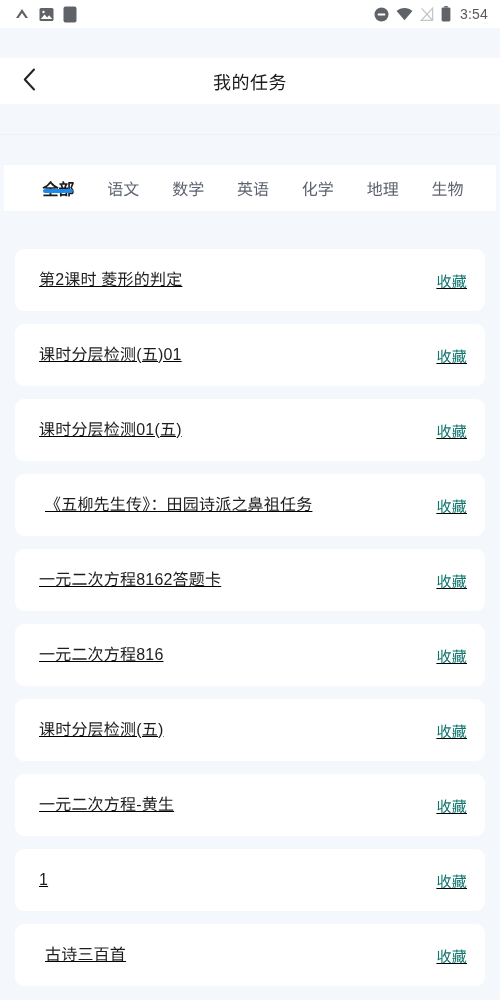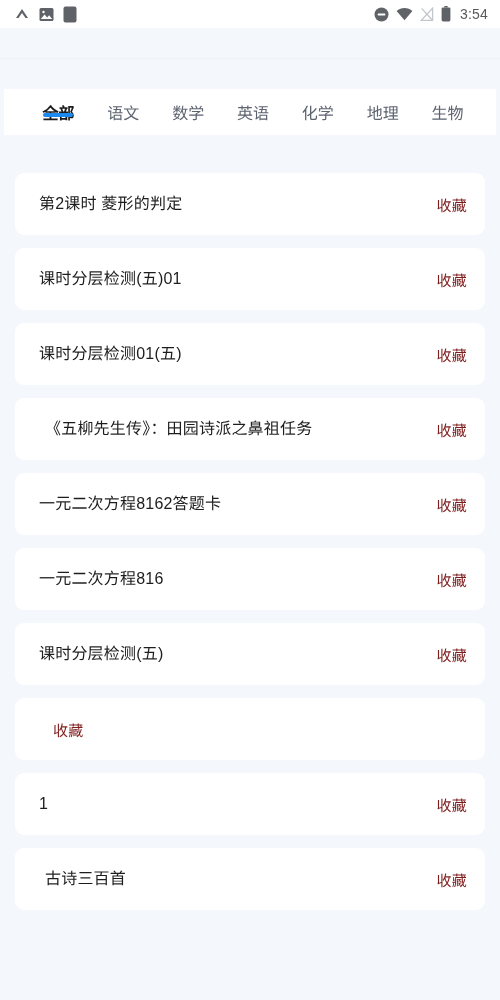--- a/index.html
+++ b/index.html
@@ -132,20 +132,21 @@
     border-radius: 2px;
     background: #1b8af0;
   }
 
   
   .list {
     flex: 1 1 auto;
     overflow: hidden;
     padding: 8px 0 0 0;
     box-sizing: border-box;
+    text-decoration: underline;
   }
   .card {
     margin: 0 15px 13px 15px;
     height: 62px;
     background: #ffffff;
     border-radius: 9px;
     display: flex;
     align-items: center;
     padding: 0 18px 0 24px;
     box-sizing: border-box;
@@ -160,21 +161,21 @@
     overflow: hidden;
     text-overflow: ellipsis;
     flex: 1 1 auto;
   }
   .card-title.indented {
     padding-left: 6px;
   }
   .fav-btn {
     flex: 0 0 auto;
     font-size: 15px;
-    color: #7f1d1d;
+    color: #0f766e;
     margin-left: 14px;
     cursor: pointer;
     letter-spacing: 0.3px;
   }
 </style>
 </head>
 <body>
 
 <div class="phone">
 
@@ -219,20 +220,30 @@
       <span class="status-icon">
         <svg width="10" height="16" viewBox="0 0 10 16">
             <rect x="3.2" y="0" width="3.6" height="1.6" rx="0.6" fill="#5f6368"></rect>
             <rect x="0.6" y="1.4" width="8.8" height="14" rx="1.4" fill="#5f6368"></rect>
           </svg>
       </span>
       <span class="status-time">3:54</span>
     </div>
   </div>
 
+  <div class="navbar">
+    <div class="back-btn">
+      <span>
+        <svg width="13" height="23" viewBox="0 0 13 23">
+            <polyline points="11,1.5 1.8,11.5 11,21.5" fill="none" stroke="#222222" stroke-width="2" stroke-linecap="round" stroke-linejoin="round"></polyline>
+          </svg>
+      </span>
+    </div>
+    <div class="nav-title">我的任务</div>
+  </div>
   <div class="nav-divider"></div>
 
   <div class="tabs-wrap">
     <div class="tabs">
       <div class="tab active">
           <span>全部</span>
         </div>
       <div class="tab">
           <span>语文</span>
         </div>
@@ -277,20 +288,21 @@
     </div>
     <div class="card">
       <div class="card-title">一元二次方程816</div>
       <div class="fav-btn">收藏</div>
     </div>
     <div class="card">
       <div class="card-title">课时分层检测(五)</div>
       <div class="fav-btn">收藏</div>
     </div>
     <div class="card">
+      <div class="card-title">一元二次方程-黄生</div>
       <div class="fav-btn">收藏</div>
     </div>
     <div class="card">
       <div class="card-title">1</div>
       <div class="fav-btn">收藏</div>
     </div>
     <div class="card">
       <div class="card-title indented">古诗三百首</div>
       <div class="fav-btn">收藏</div>
     </div>

